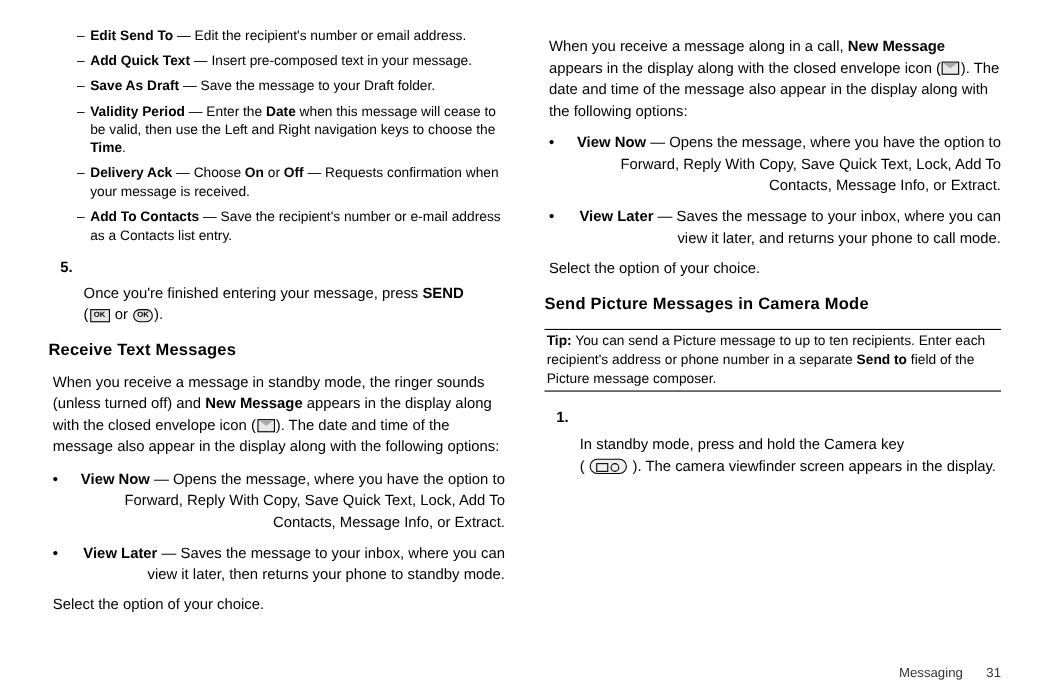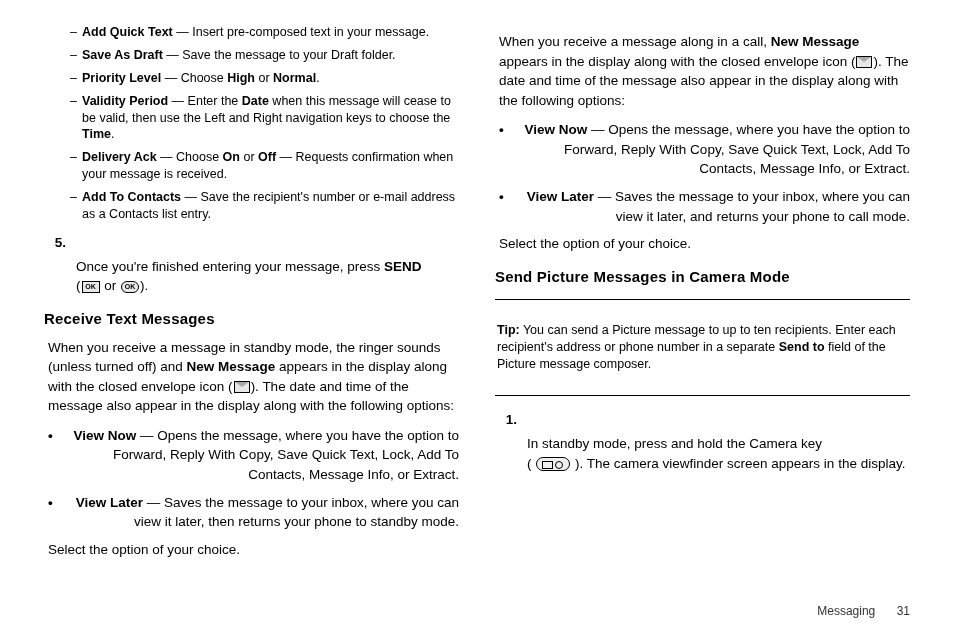--- a/index.html
+++ b/index.html
@@ -73,21 +73,21 @@
   }
   .bullet-list li::before {
     content: "•";
     position: absolute;
     left: 0;
     font-weight: bold;
   }
   .tip-block {
     border-top: 1px solid #000;
     border-bottom: 1px solid #000;
-    padding: 22px 2px;
+    padding: 2px 2px;
     margin: 12px 0 14px 0;
     font-family: "Arial Narrow", Arial, sans-serif;
     font-stretch: condensed;
     font-size: 12.5px;
     line-height: 1.35;
   }
   .b { font-weight: bold; }
   .icon-env {
     display: inline-block;
     vertical-align: middle;
@@ -154,23 +154,23 @@
   .footer .pnum { margin-left: 18px; }
 </style>
 </head>
 <body>
 
 <div class="columns">
 
   <div class="col">
 
     <ul class="dash-list">
+      <li><span class="b">Edit Send To</span><span> — Edit the recipient's number or email address.</span></li>
       <li><span class="b">Add Quick Text</span><span> — Insert pre-composed text in your message.</span></li>
       <li><span class="b">Save As Draft</span><span> — Save the message to your Draft folder.</span></li>
-      <li><span class="b">Priority Level</span><span> — Choose </span><span class="b">High</span><span> or </span><span class="b">Normal</span><span>.</span></li>
       <li><span class="b">Validity Period</span><span> — Enter the </span><span class="b">Date</span><span> when this message will cease to be valid, then use the Left and Right navigation keys to choose the </span><span class="b">Time</span><span>.</span></li>
       <li><span class="b">Delivery Ack</span><span> — Choose </span><span class="b">On</span><span> or </span><span class="b">Off</span><span> — Requests confirmation when your message is received.</span></li>
       <li><span class="b">Add To Contacts</span><span> — Save the recipient's number or e-mail address as a Contacts list entry.</span></li>
     </ul>
 
     <div class="num-item">
       <div class="num">5.</div>
       <div class="txt">
         <span>Once you're finished entering your message, press </span><span class="b">SEND</span><br>
         <span>(</span><span class="icon-ok">OK</span><span> or </span><span class="icon-okr">OK</span><span>).</span>

